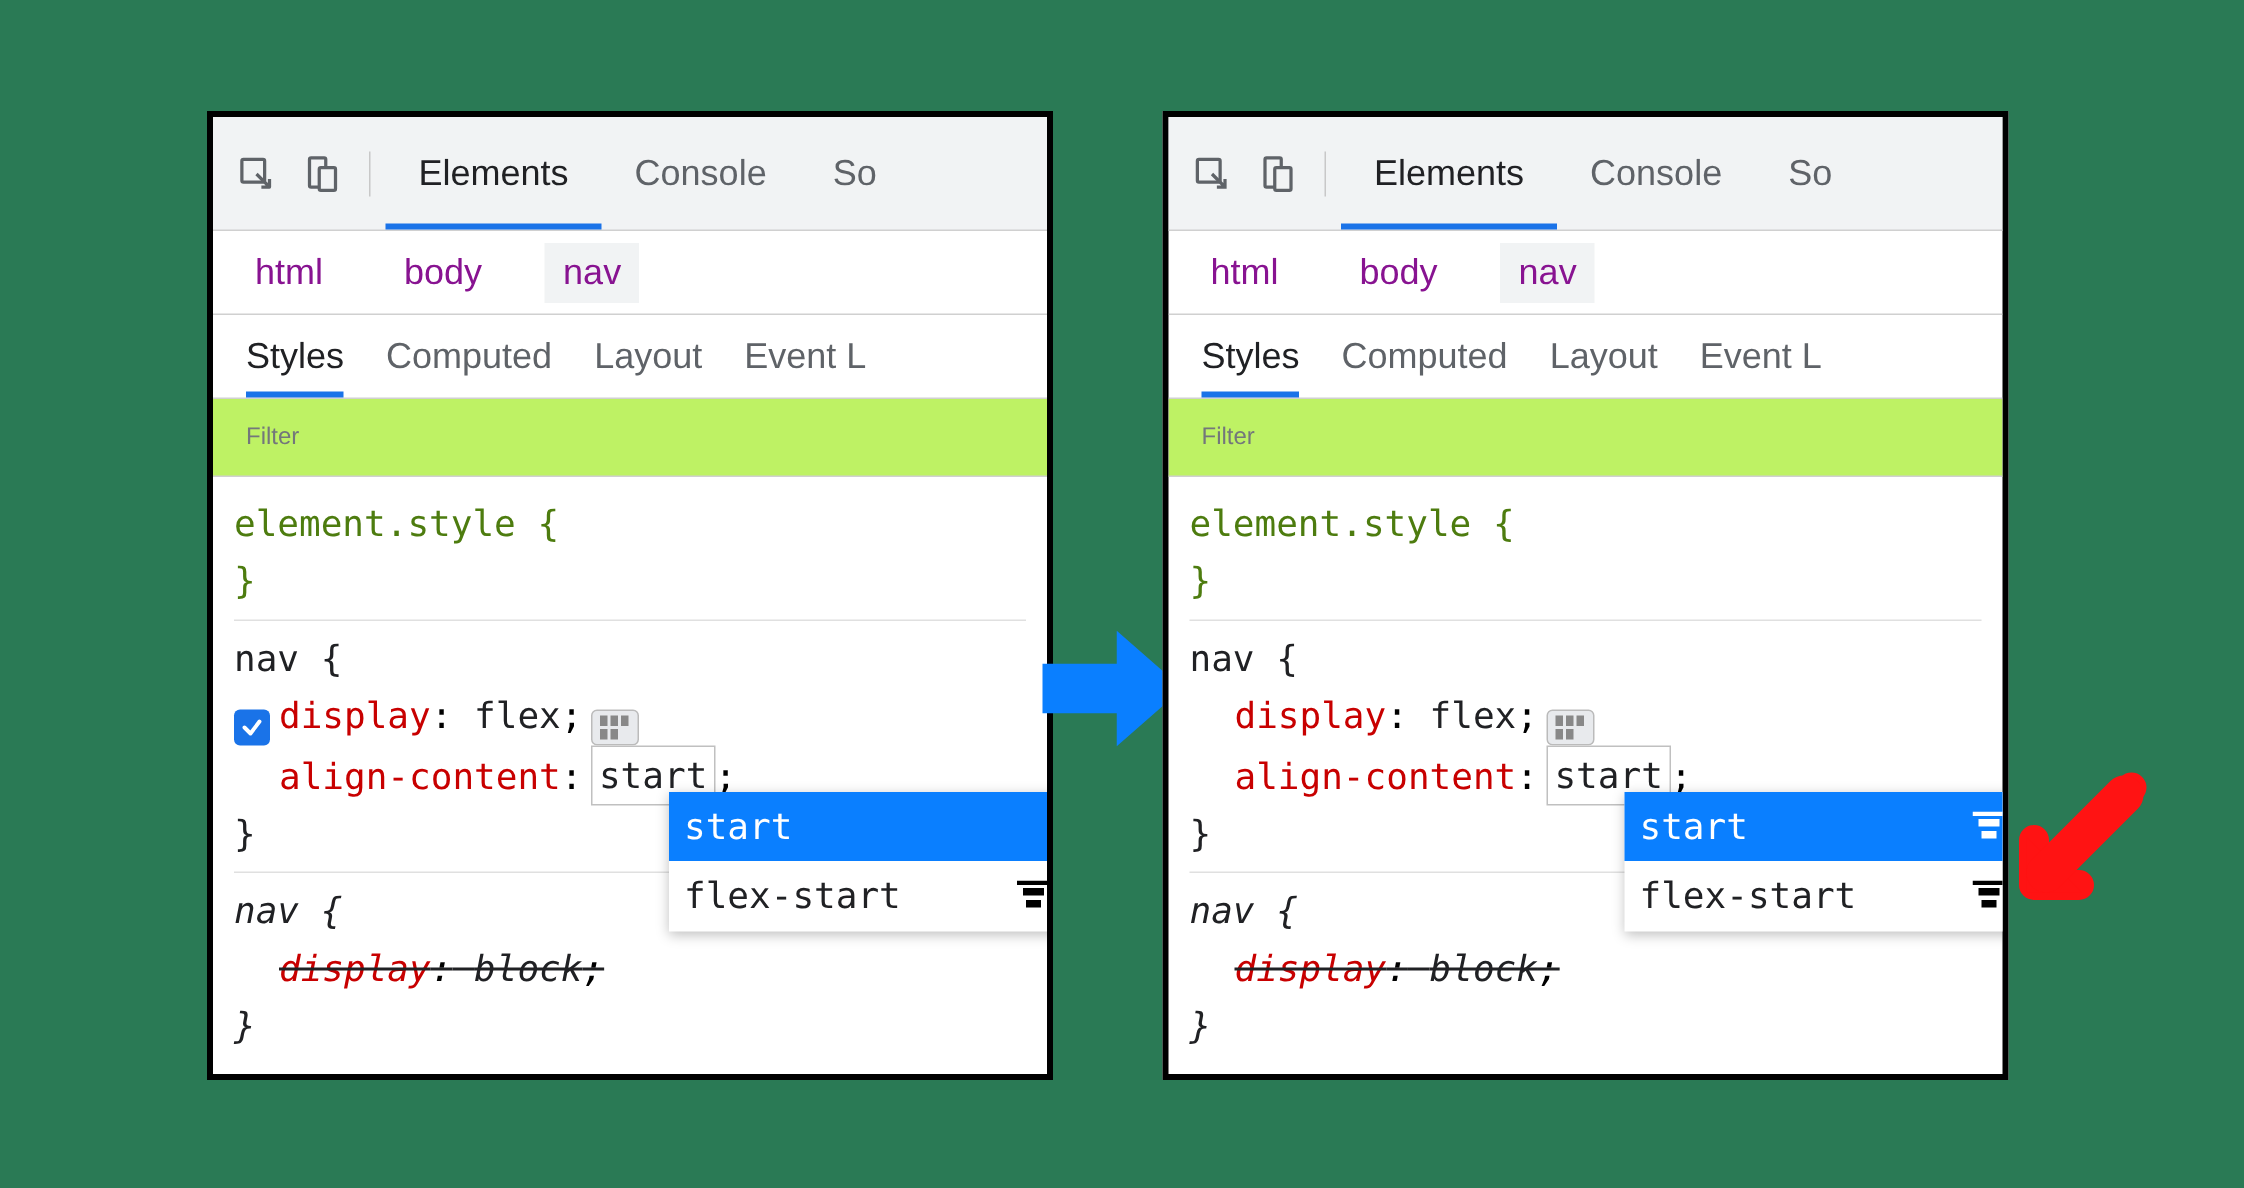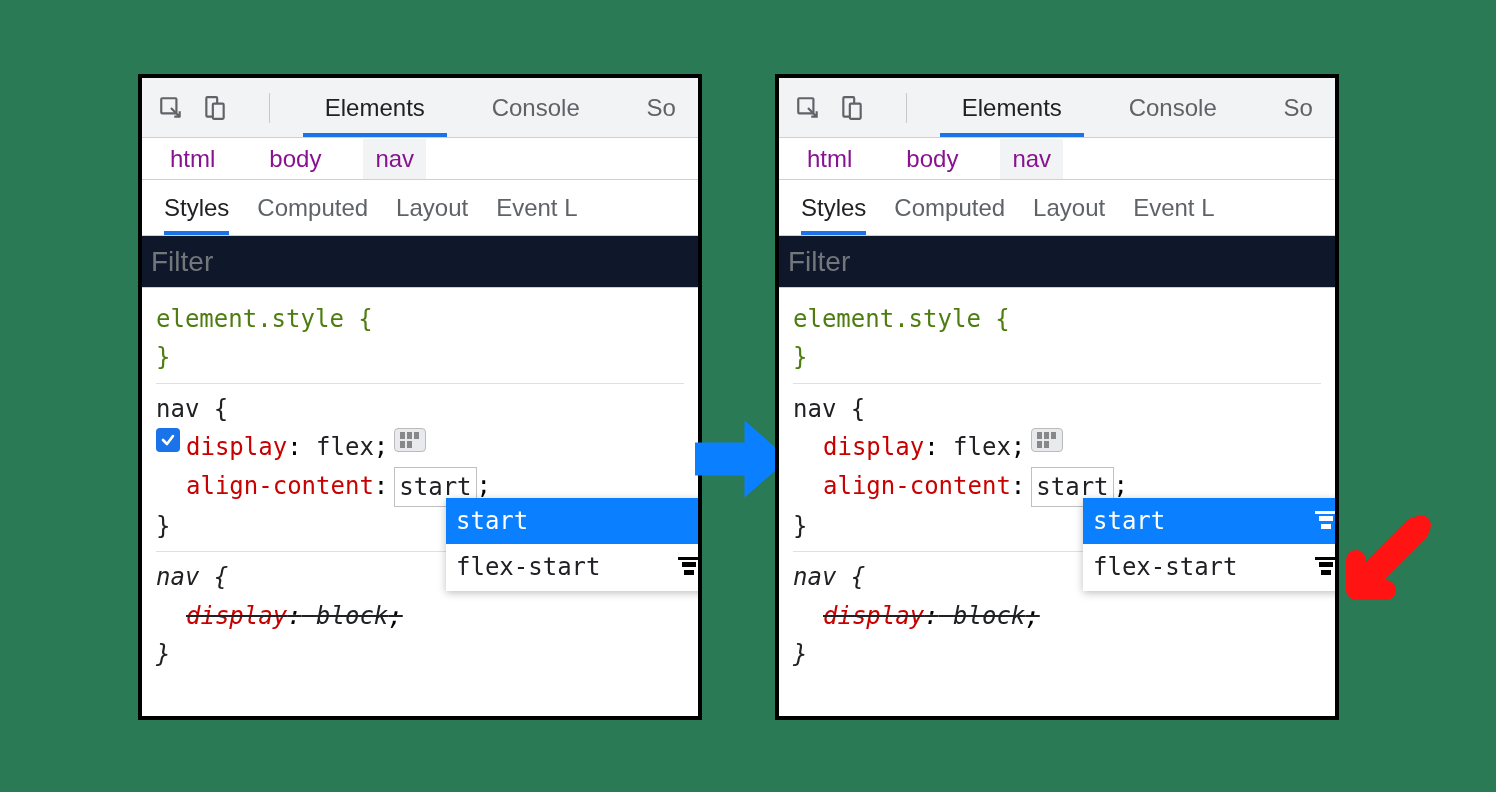--- a/index.html
+++ b/index.html
@@ -16,28 +16,27 @@
     height: 646px;
     background: #fff;
     border: 4px solid #000;
     overflow: hidden;
   }
   .panel.left { left: 138px; top: 74px; }
   .panel.right { left: 775px; top: 74px; }
 
   
   .toolbar {
-    height: 60px;
+    height: 76px;
     background: #f1f3f4;
     border-bottom: 1px solid #d0d0d0;
     display: flex;
     align-items: center;
     font-size: 24px;
     color: #5f6368;
-    justify-content: space-between;
   }
   .tb-icons {
     display: flex;
     align-items: center;
     padding: 0 16px;
     gap: 18px;
   }
   .tb-divider {
     width: 1px;
     height: 30px;
@@ -52,21 +51,21 @@
     cursor: pointer;
   }
   .tb-tab.active {
     color: #202124;
     border-bottom: 4px solid #1a73e8;
     padding-top: 4px;
   }
 
   
   .breadcrumbs {
-    height: 42px;
+    height: 56px;
     border-bottom: 1px solid #d0d0d0;
     display: flex;
     align-items: center;
     font-size: 24px;
     padding-left: 16px;
     gap: 30px;
     color: #881391;
   }
   .crumb { cursor: pointer; padding: 6px 12px; }
   .crumb.sel { background: #f1f3f4; }
@@ -88,39 +87,39 @@
     border-bottom: 4px solid #1a73e8;
     padding-top: 4px;
   }
 
   
   .filter-row {
     height: 52px;
     border-bottom: 1px solid #d0d0d0;
     display: flex;
     align-items: center;
-    padding-left: 9px;
-    font-size: 28px;
+    padding-left: 22px;
+    font-size: 16px;
     color: #73777b;
-    background:#0f172a;
+    background:#bef264;
   }
 
   
   .code {
     font-family: Menlo, Consolas, monospace;
     font-size: 24px;
     line-height: 1.6;
     padding: 6px 14px 14px 14px;
     color: #202124;
     position: relative;
   }
   .section { border-bottom: 1px solid #e0e0e0; padding: 6px 0; }
   .section:last-child { border-bottom:none; }
   .gray { color: #4d7c0f; }
-  .prop-row { display: flex; align-items: flex-start; gap: 0; padding-left: 30px; position: relative;}
+  .prop-row { display: flex; align-items: flex-end; gap: 0; padding-left: 30px; position: relative;}
   .propname { color: #c80000; }
   .punct { color: #000; }
   .valuebox {
     background: #fff;
     border: 1px solid #c0c0c0;
     padding: 0 4px;
     margin-left: 6px;
   }
   .flex-badge {
     display: inline-flex;

